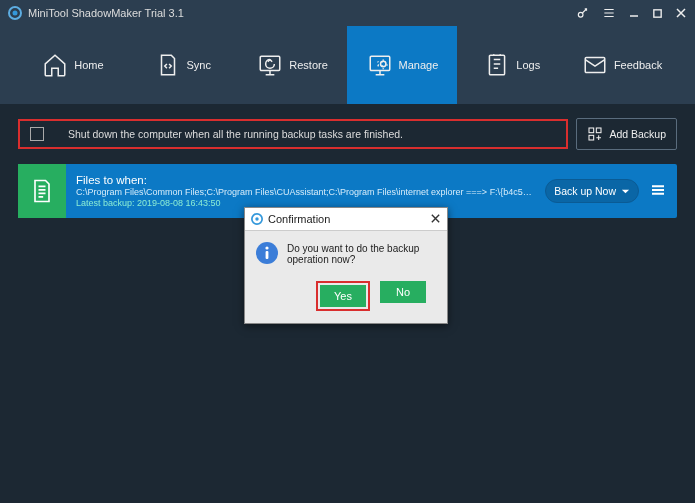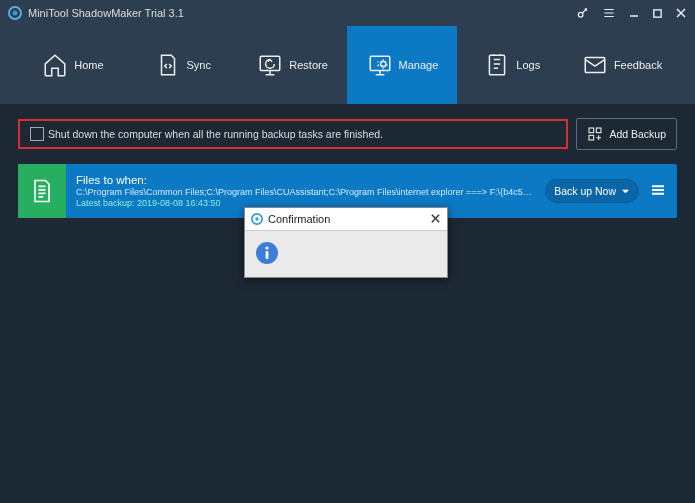--- a/index.html
+++ b/index.html
@@ -12,21 +12,21 @@
 .titlebar .ctrls span { cursor: pointer; color: #eee; font-size: 13px; display: inline-flex; }
 
 .navbar { background: #2c3e50; height: 78px; display: flex; align-items: stretch; padding: 0 18px; }
 .nav-item { flex: 1; display: flex; flex-direction: row; align-items: center; justify-content: center; color: #eee; font-size: 11px; cursor: pointer; gap: 6px; }
 .nav-item.active { background: #0c79c5; }
 .nav-icon { color: #eee; }
 
 .content { padding: 14px 18px 0 18px; }
 
 .shutdown-row { display: flex; align-items: center; gap: 8px; margin-bottom: 14px; }
-.shutdown-box { display: flex; align-items: center; gap: 4px; padding: 6px 10px; border: 2px solid #d92e2e; flex: 1; }
+.shutdown-box { display: flex; align-items: center; gap: 24px; padding: 6px 10px; border: 2px solid #d92e2e; flex: 1; }
 .chk { width: 14px; height: 14px; border: 1px solid #aaa; background: transparent; }
 .shutdown-text { color: #ddd; font-size: 10.5px; }
 .add-backup { display: flex; align-items: center; gap: 6px; border: 1px solid #5a6c7d; padding: 7px 10px; color: #eee; font-size: 10.5px; cursor: pointer; border-radius: 2px; }
 
 .card { display: flex; align-items: center; background: #0c79c5; border-radius: 2px; overflow: visible; height: 54px; }
 .card-left { background: #27ae60; width: 48px; height: 100%; display: flex; align-items: center; justify-content: center; }
 .card-body { flex: 1; padding: 4px 10px; color: #fff; min-width: 0; }
 .card-title { font-size: 11.5px; font-weight: 500; margin-bottom: 1px; }
 .card-desc { font-size: 9px; color: #d6ecfa; line-height: 1.2; white-space: nowrap; overflow: hidden; text-overflow: ellipsis;}
 .card-latest { font-size: 9px; color: #8becd4; margin-top: 1px; }
@@ -197,14 +197,21 @@
     </span>
   </div>
   <div class="dialog-body">
     <span class="info-icon">
       <svg width="24" height="24" viewBox="0 0 24 24">
           <circle cx="12" cy="12" r="11" fill="#3b7dd8"></circle>
           <circle cx="12" cy="7" r="1.6" fill="#fff"></circle>
           <rect x="10.6" y="10" width="2.8" height="8" rx="1" fill="#fff"></rect>
         </svg>
     </span>
+    <div class="dialog-msg">Do you want to do the backup operation now?</div>
+  </div>
+  <div class="dialog-buttons">
+    <div class="dlg-btn yes-wrap">
+      <div class="inner">Yes</div>
+    </div>
+    <div class="dlg-btn">No</div>
   </div>
 </div>
 
 </body></html>

